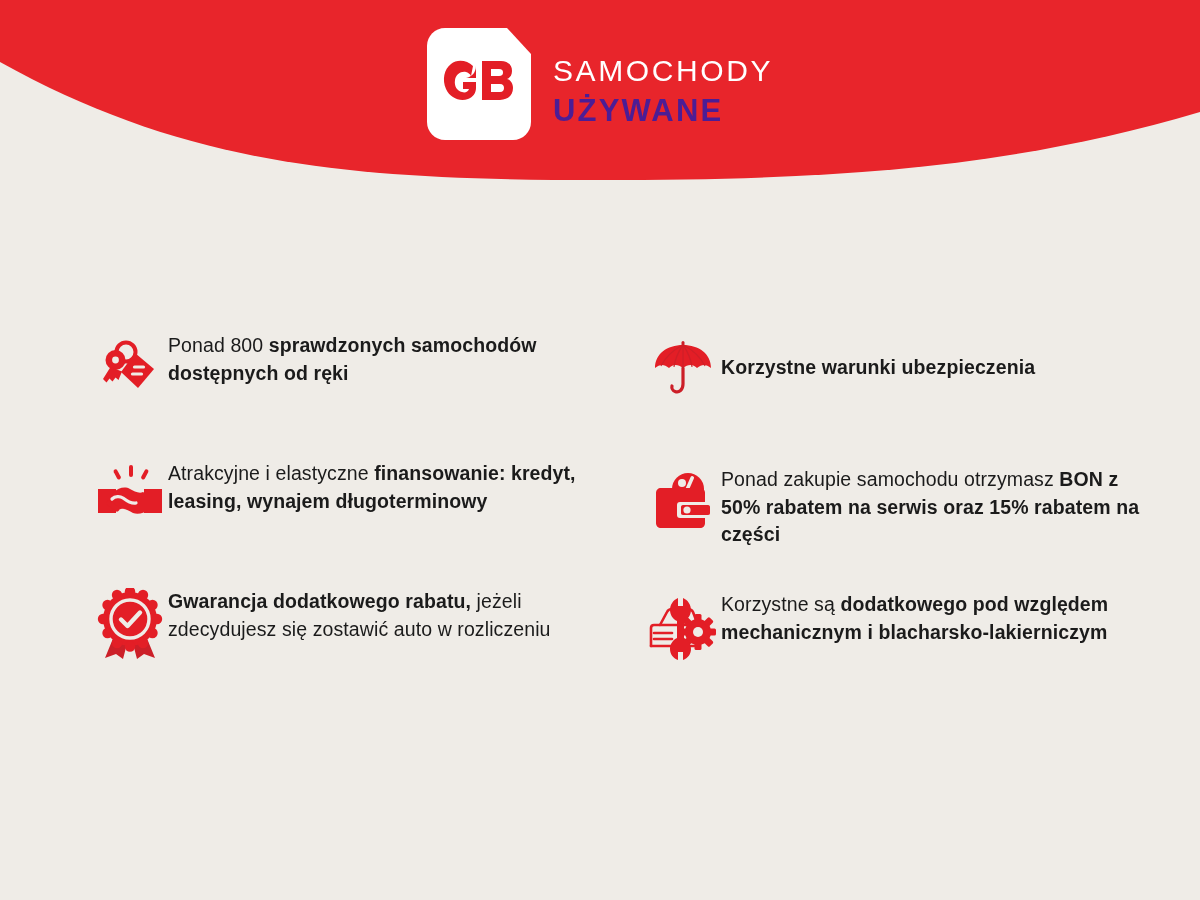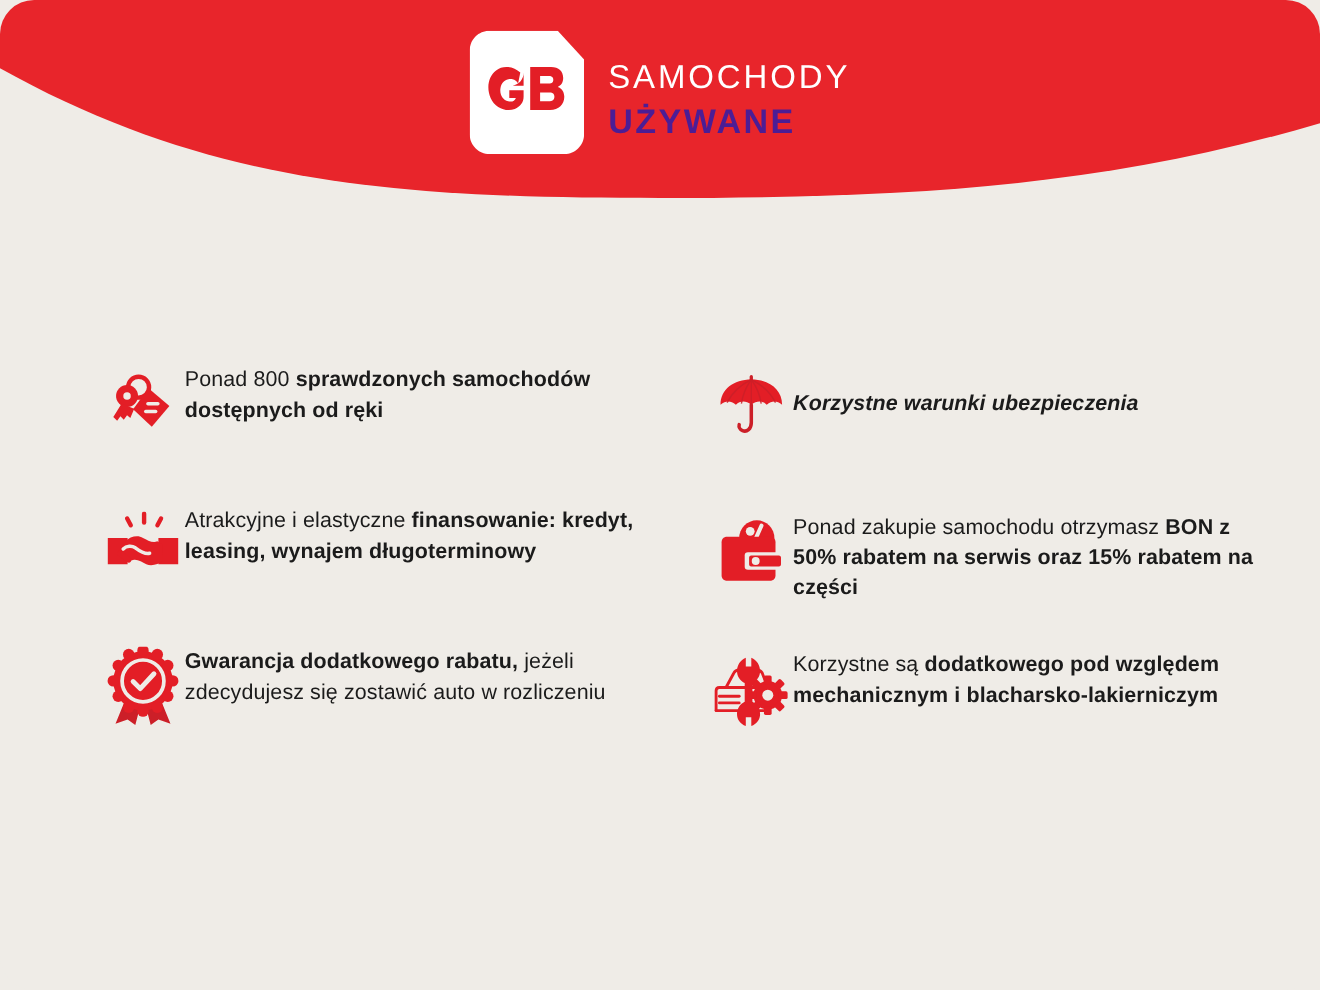--- a/index.html
+++ b/index.html
@@ -15,21 +15,20 @@
     font-family: "Liberation Sans", "DejaVu Sans", sans-serif;
     -webkit-font-smoothing: antialiased;
   }
 
   .poster {
     position: relative;
     width: 1200px;
     height: 900px;
     background: #efece7;
     overflow: hidden;
-    border-radius: 31px;
   }
 
   
   .header-banner {
     position: absolute;
     left: 0;
     top: 0;
     width: 1200px;
     height: 200px;
     overflow: hidden;
@@ -118,21 +117,21 @@
     padding-top: 2px;
     max-width: 420px;
     letter-spacing: 0.1px;
   }
   .feature-text b { font-weight: 700; }
 
   
   .f-keys    { margin-bottom: 52px; }
   .f-hands   { margin-bottom: 52px; }
   .f-badge   { margin-bottom: 0; }
-  .f-umbrella{ margin-bottom: 58px; align-items: center; font-style: italic; }
+  .f-umbrella{ margin-bottom: 58px; align-items: center; }
   .f-wallet  { margin-bottom: 40px; }
   .f-service { margin-bottom: 0; }
 
   .f-umbrella .feature-text { padding-top: 0; font-weight: 700; }
 </style>
 </head>
 <body>
 
 <div class="poster">
 

